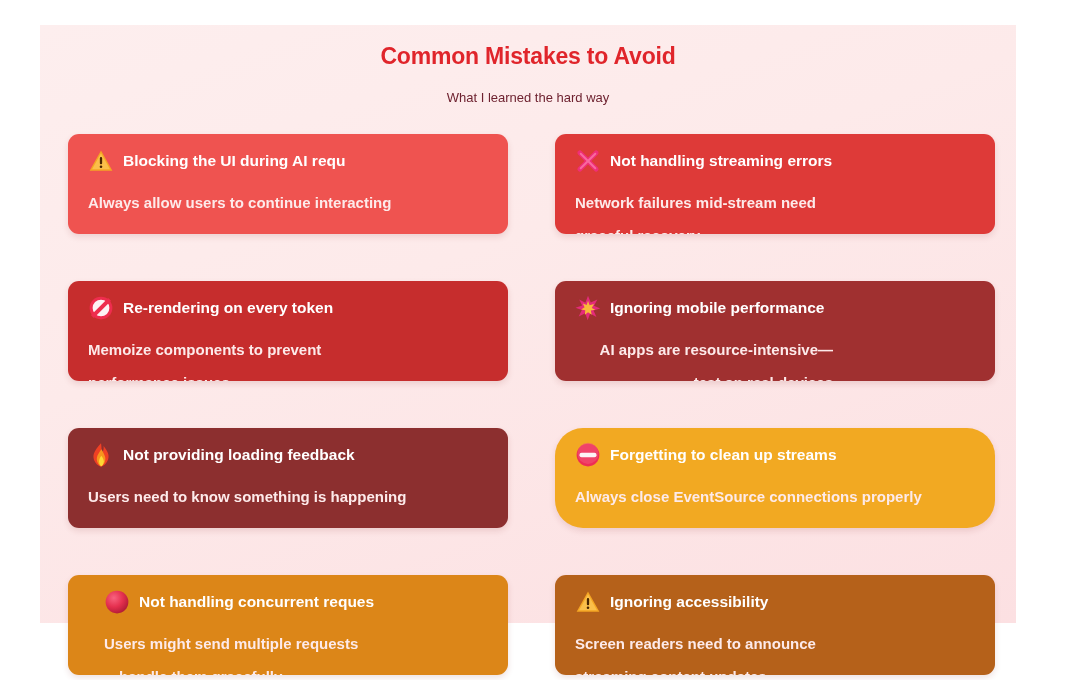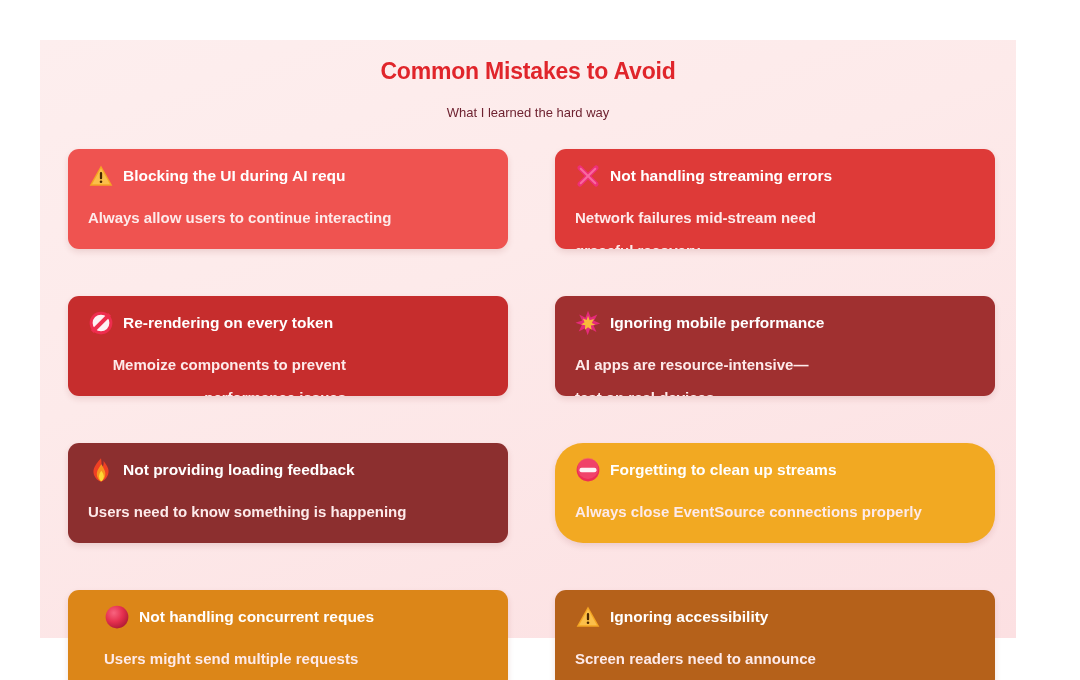--- a/index.html
+++ b/index.html
@@ -4,21 +4,21 @@
 <style>
   * { box-sizing: border-box; margin: 0; padding: 0; }
   html, body {
     width: 1080px; height: 680px;
     background: #ffffff;
     font-family: "Liberation Sans", sans-serif;
     overflow: hidden;
   }
   #slide {
     position: absolute;
-    left: 40px; top: 40px;
+    left: 40px; top: 25px;
     width: 976px; height: 598px;
     background: linear-gradient(160deg, #fdeeee 0%, #fdeaea 40%, #fce0e2 100%);
   }
   .header { padding-top: 18px; text-align: center; }
   .title {
     font-size: 23px; font-weight: bold;
     color: #e0252b; letter-spacing: -0.2px;
   }
   .subtitle {
     margin-top: 20px;
@@ -102,32 +102,32 @@
               </g>
               <g stroke="#f86aa0" stroke-width="2.4" stroke-linecap="round">
                 <line x1="7" y1="7" x2="25" y2="25"></line>
                 <line x1="25" y1="7" x2="7" y2="25"></line>
               </g>
             </svg></span>
           <div class="card-title">Not handling streaming errors</div>
         </div>
         <div class="card-desc">Network failures mid-stream need graceful recovery</div>
       </div>
-      <div class="card" style="background: rgb(198, 45, 45); text-align: right;">
+      <div class="card" style="background: rgb(198, 45, 45);">
         <div class="card-head">
           <span class="card-icon"><svg viewBox="0 0 32 32">
               <circle cx="16" cy="16" r="14" fill="#ee2d4e"></circle>
               <circle cx="16" cy="16" r="10.3" fill="#fdf2f4"></circle>
               <rect x="13.5" y="1" width="5" height="30" rx="0" fill="#ee2d4e" transform="rotate(45 16 16)"></rect>
             </svg></span>
           <div class="card-title">Re-rendering on every token</div>
         </div>
         <div class="card-desc">Memoize components to prevent performance issues</div>
       </div>
-      <div class="card" style="background: rgb(160, 48, 48);">
+      <div class="card" style="background: rgb(160, 48, 48); text-align: right;">
         <div class="card-head">
           <span class="card-icon"><svg viewBox="0 0 32 32">
               <path d="M16 1 L19.4 9.2 L27.5 5.4 L23.4 13.3 L31 16.6 L22.8 19 L26.4 27 L18.6 22.7 L15.6 31 L12.6 22.4 L4.6 26.6 L8.4 18.6 L0.6 15.8 L8.8 13 L5.2 5.4 L12.8 9.4 Z" fill="#e52b7a"></path>
               <path d="M16 7 L18 12.6 L23.4 11 L20.6 16 L25 18.2 L19.4 19.2 L20.6 24.2 L16 21.2 L12.2 24.4 L12.6 18.8 L7.6 17.8 L11.8 15.2 L9.6 10.6 L14.4 12.4 Z" fill="#f9b93a"></path>
             </svg></span>
           <div class="card-title">Ignoring mobile performance</div>
         </div>
         <div class="card-desc">AI apps are resource-intensive—test on real devices</div>
       </div>
       <div class="card wide-desc" style="background: rgb(140, 47, 47);">

